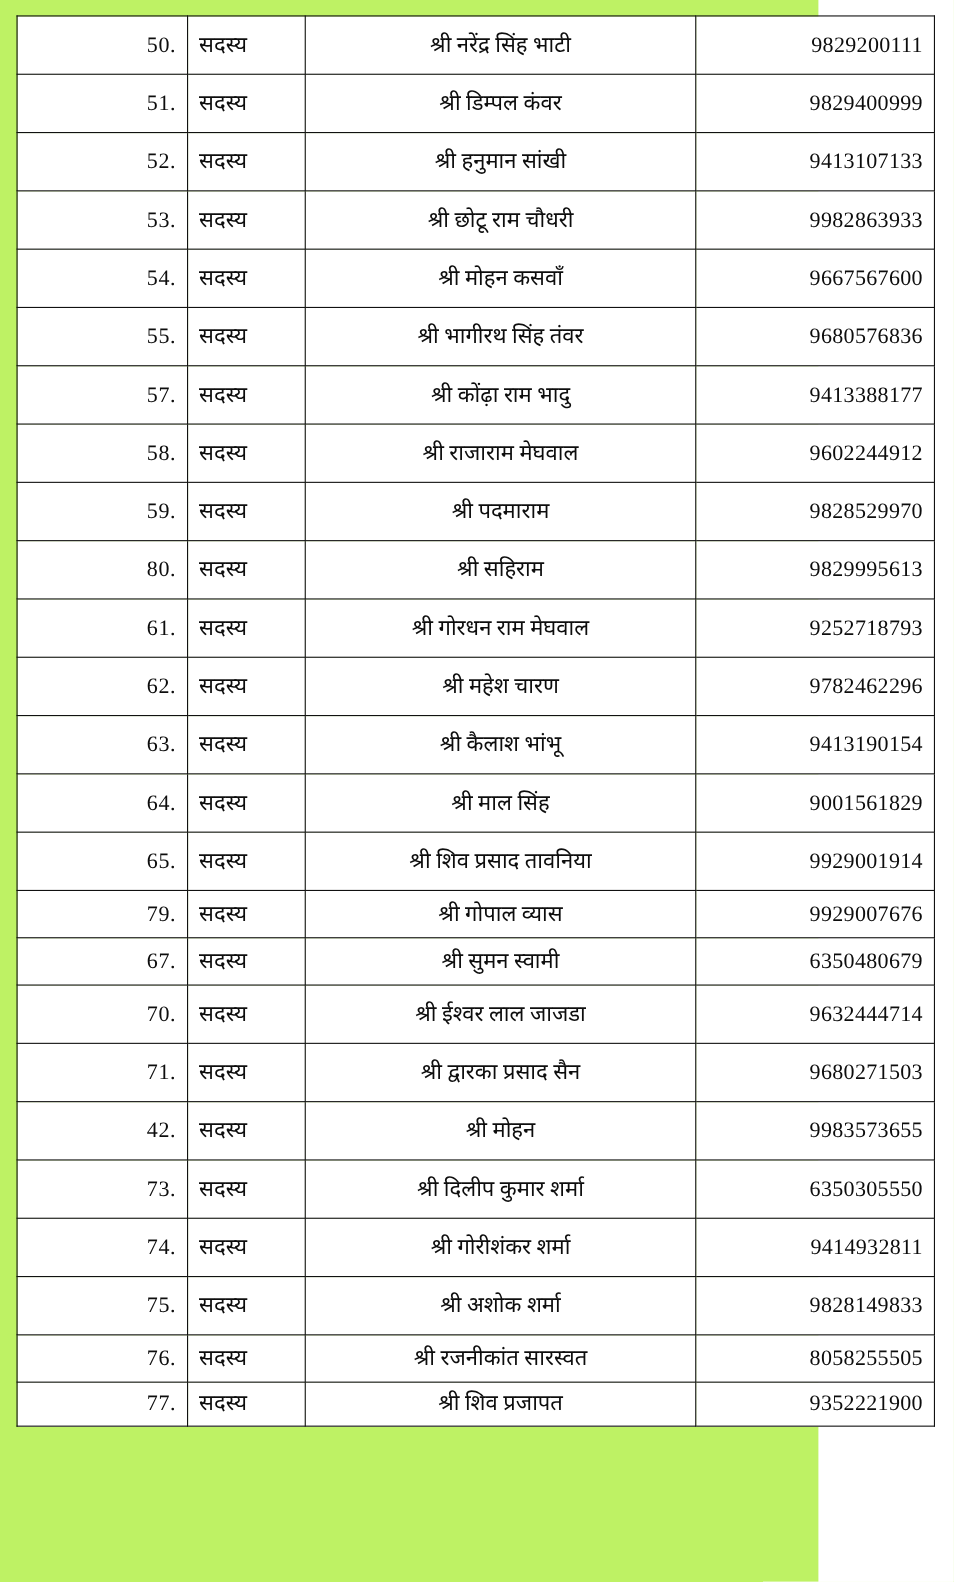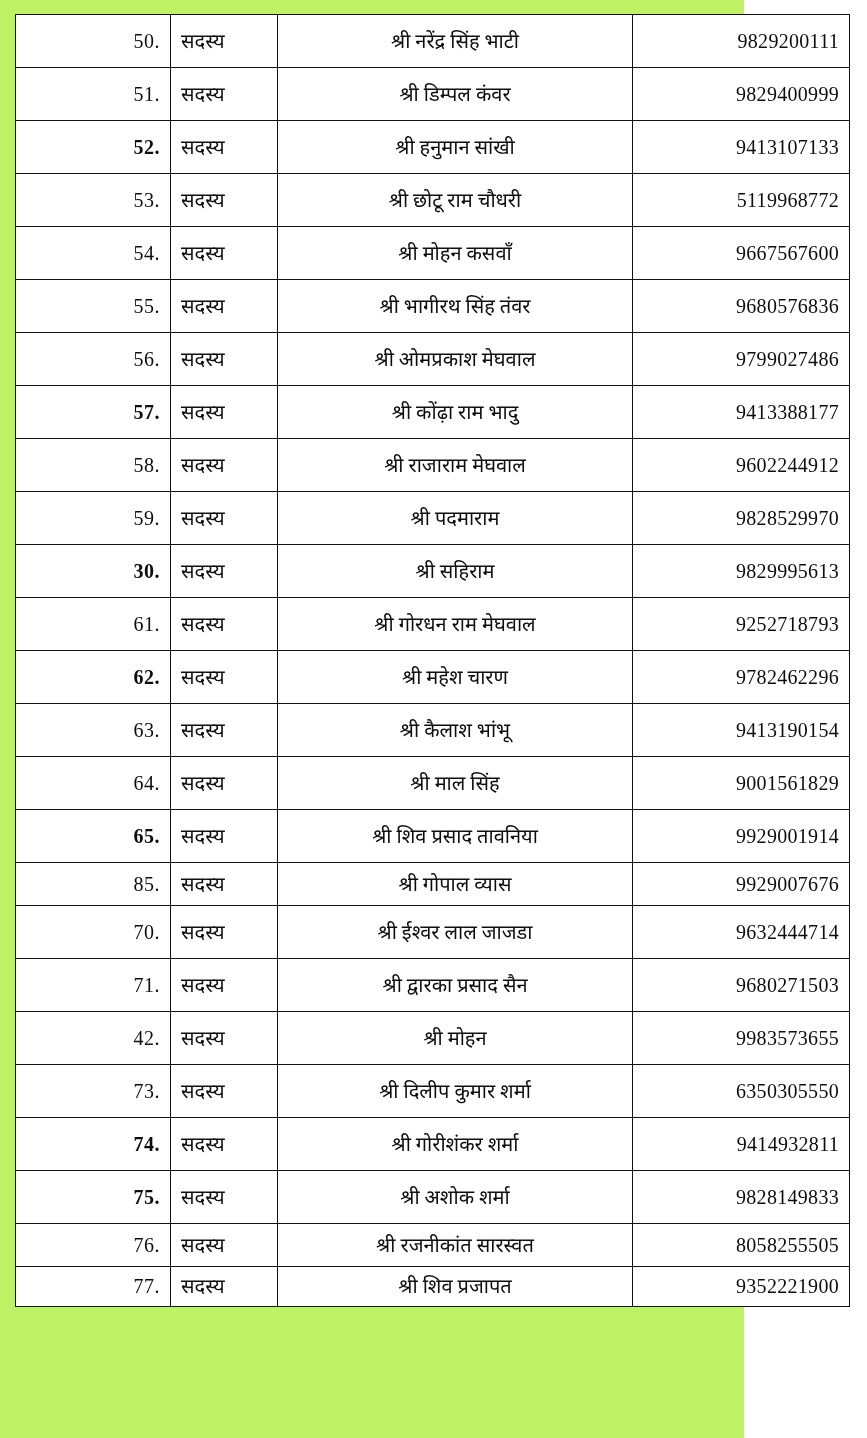--- a/index.html
+++ b/index.html
@@ -68,21 +68,21 @@
     font-size: 20px;
     padding-left: 12px;
   }
   td.phone {
     text-align: right;
     font-size: 19px;
     padding-left: 12px;
     letter-spacing: 0.3px;
   }
 
-  tr.bold td.serial { font-weight: bold; margin-top: 20px; }
+  tr.bold td.serial { font-weight: normal; margin-top: 20px; }
 
   
   tr.h-normal td { height: 53px; }
   tr.h-short  td { height: 43px; }
   tr.h-clip   td { height: 40px; }
 </style>
 </head>
 <body>
 
 <div id="page">
@@ -109,60 +109,54 @@
         <tr class="h-normal bold">
           <td class="serial">52.</td>
           <td class="role">सदस्य</td>
           <td class="name">श्री हनुमान सांखी</td>
           <td class="phone">9413107133</td>
         </tr>
         <tr class="h-normal">
           <td class="serial">53.</td>
           <td class="role">सदस्य</td>
           <td class="name">श्री छोटू राम चौधरी</td>
-          <td class="phone">5119968772</td>
+          <td class="phone">9982863933</td>
         </tr>
         <tr class="h-normal">
           <td class="serial">54.</td>
           <td class="role">सदस्य</td>
           <td class="name">श्री मोहन कसवाँ</td>
           <td class="phone">9667567600</td>
         </tr>
         <tr class="h-normal">
           <td class="serial">55.</td>
           <td class="role">सदस्य</td>
           <td class="name">श्री भागीरथ सिंह तंवर</td>
           <td class="phone">9680576836</td>
         </tr>
-        <tr class="h-normal">
-          <td class="serial">56.</td>
-          <td class="role">सदस्य</td>
-          <td class="name">श्री ओमप्रकाश मेघवाल</td>
-          <td class="phone">9799027486</td>
-        </tr>
         <tr class="h-normal bold">
           <td class="serial">57.</td>
           <td class="role">सदस्य</td>
           <td class="name">श्री कोंढ़ा राम भादु</td>
           <td class="phone">9413388177</td>
         </tr>
         <tr class="h-normal">
           <td class="serial">58.</td>
           <td class="role">सदस्य</td>
           <td class="name">श्री राजाराम मेघवाल</td>
           <td class="phone">9602244912</td>
         </tr>
         <tr class="h-normal">
           <td class="serial">59.</td>
           <td class="role">सदस्य</td>
           <td class="name">श्री पदमाराम</td>
           <td class="phone">9828529970</td>
         </tr>
         <tr class="h-normal bold">
-          <td class="serial">30.</td>
+          <td class="serial">80.</td>
           <td class="role">सदस्य</td>
           <td class="name">श्री सहिराम</td>
           <td class="phone">9829995613</td>
         </tr>
         <tr class="h-normal">
           <td class="serial">61.</td>
           <td class="role">सदस्य</td>
           <td class="name">श्री गोरधन राम मेघवाल</td>
           <td class="phone">9252718793</td>
         </tr>
@@ -184,24 +178,30 @@
           <td class="name">श्री माल सिंह</td>
           <td class="phone">9001561829</td>
         </tr>
         <tr class="h-normal bold">
           <td class="serial">65.</td>
           <td class="role">सदस्य</td>
           <td class="name">श्री शिव प्रसाद तावनिया</td>
           <td class="phone">9929001914</td>
         </tr>
         <tr class="h-short">
-          <td class="serial">85.</td>
+          <td class="serial">79.</td>
           <td class="role">सदस्य</td>
           <td class="name">श्री गोपाल व्यास</td>
           <td class="phone">9929007676</td>
+        </tr>
+        <tr class="h-short">
+          <td class="serial">67.</td>
+          <td class="role">सदस्य</td>
+          <td class="name">श्री सुमन स्वामी</td>
+          <td class="phone">6350480679</td>
         </tr>
         <tr class="h-normal">
           <td class="serial">70.</td>
           <td class="role">सदस्य</td>
           <td class="name">श्री ईश्वर लाल जाजडा</td>
           <td class="phone">9632444714</td>
         </tr>
         <tr class="h-normal">
           <td class="serial">71.</td>
           <td class="role">सदस्य</td>

